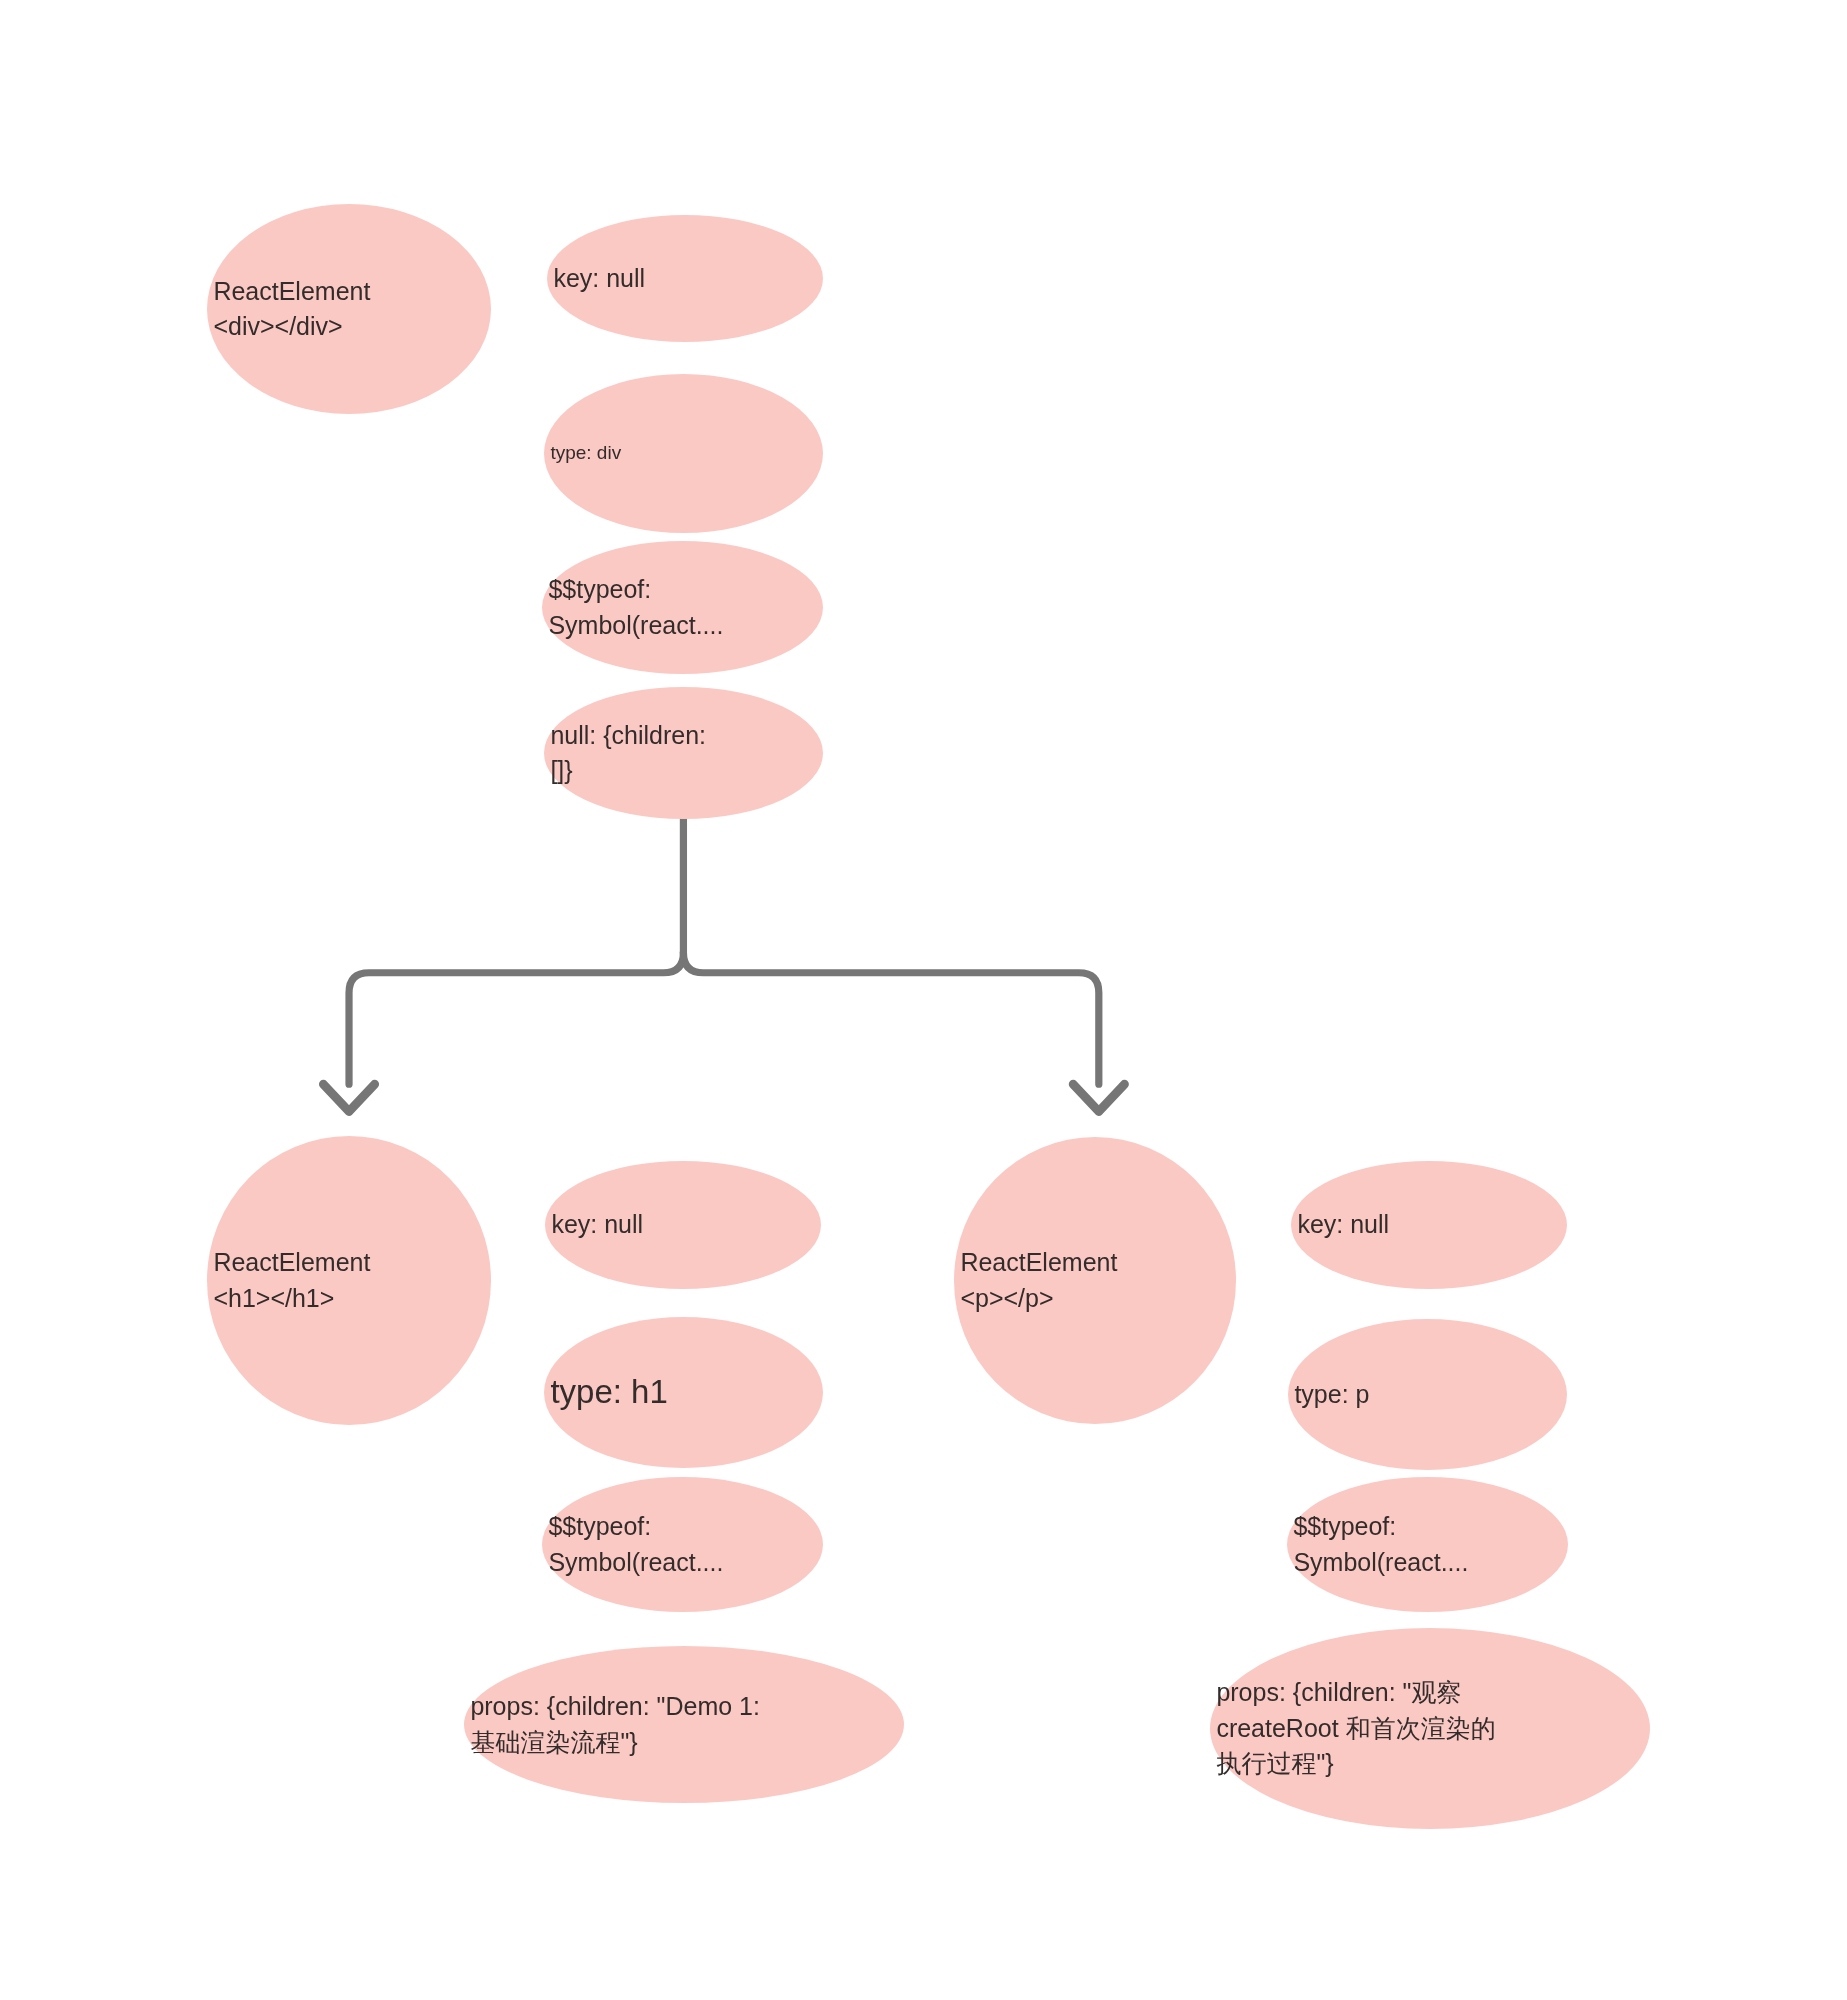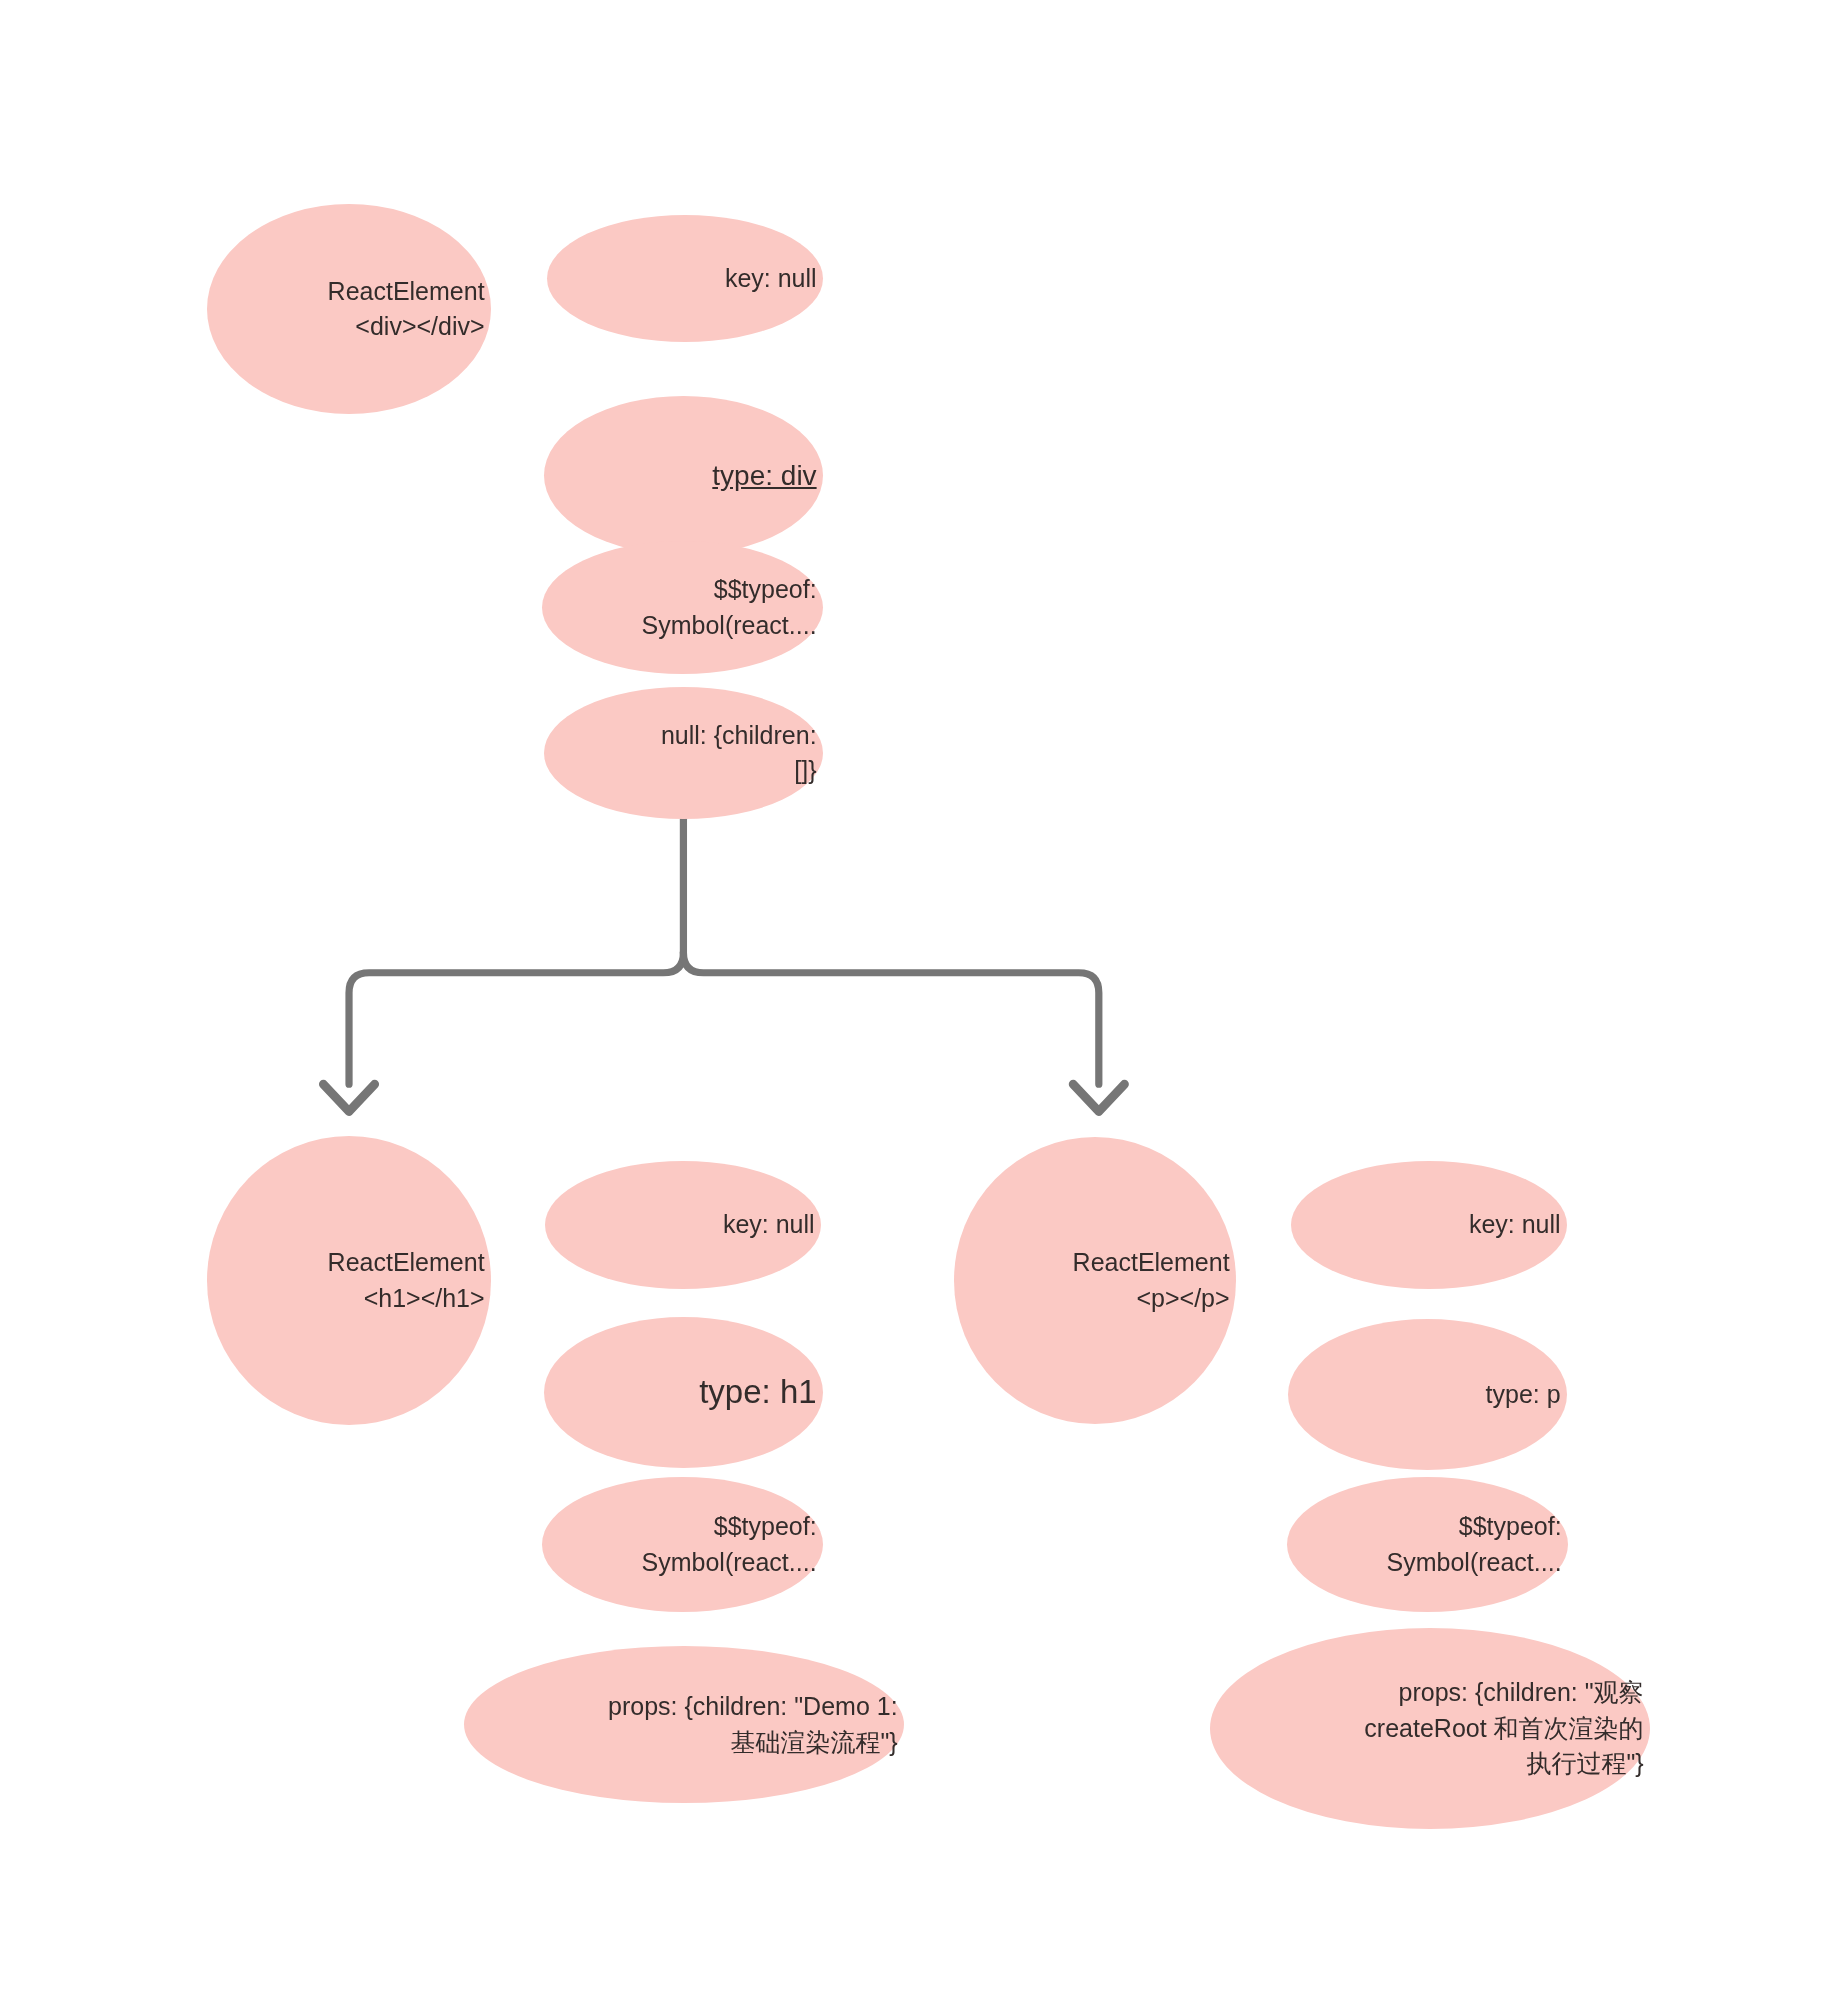--- a/index.html
+++ b/index.html
@@ -30,21 +30,21 @@
   }
   .node {
     position: absolute;
     display: flex;
     align-items: center;
     justify-content: center;
     box-sizing: border-box;
     border-radius: 50%;
     background: #FBC9C4;
     color: #332C2B;
-    text-align: right;
+    text-align: left;
     line-height: 1.42;
     -webkit-font-smoothing: antialiased;
   }
   .node .label {
     display: block;
     width: 100%;
     padding: 0 6.4px;
     box-sizing: border-box;
     white-space: pre-line;
   }
@@ -52,23 +52,22 @@
   .n-root-div {
     left: 207px;  top: 204px;  width: 284px;  height: 210px;
     font-size: 25px;
   }
   
   .n-root-key {
     left: 547px;  top: 215px;  width: 276px;  height: 127px;
     font-size: 25px;
   }
   .n-root-type {
-    left: 544px;  top: 396px;  width: 279px;  height: 159px;
-    font-size: 28px;
-    text-decoration: underline;
+    left: 544px;  top: 374px;  width: 279px;  height: 159px;
+    font-size: 19px;
   }
   .n-root-typeof {
     left: 542px;  top: 541px;  width: 281px;  height: 133px;
     font-size: 25px;
   }
   .n-root-props {
     left: 544px;  top: 687px;  width: 279px;  height: 132px;
     font-size: 25px;
   }
   

